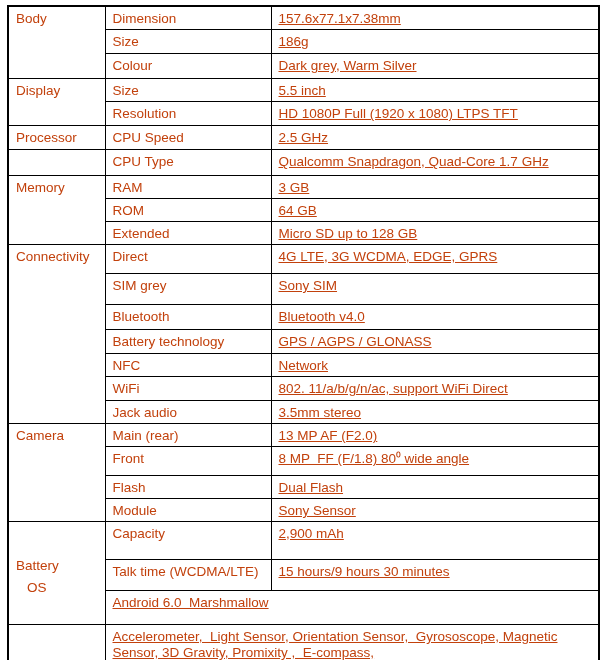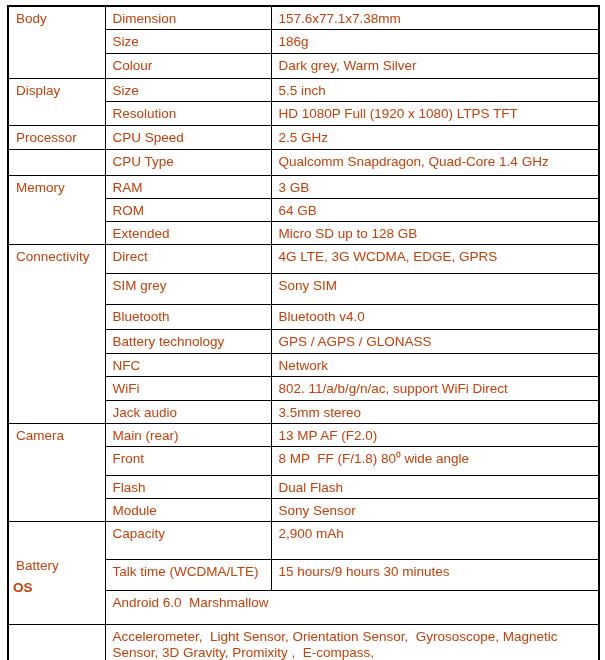--- a/index.html
+++ b/index.html
@@ -35,28 +35,28 @@
     color: #c2410c;
     padding: 4px 6px 2px 7px;
     white-space: pre-wrap;
     overflow: hidden;
   }
   td.cat {
     padding-left: 6px;
   }
   td.val {
     padding-left: 8px;
+    text-decoration: underline;
   }
   td.rel {
     position: relative;
   }
   .sec {
     position: absolute;
-    left: 4px;
-    font-weight: bold;
+    left: 18px;
   }
   .sec-os  { top: 58px; }
   .sec-other { top: 41px; }
 </style>
 </head>
 <body>
 
 <div class="sheet">
   <table class="spec">
     <colgroup>
@@ -91,21 +91,21 @@
     </tr>
 
     <tr style="height:24px">
       <td class="cat">Processor</td>
       <td class="lbl">CPU Speed</td>
       <td class="val">2.5 GHz</td>
     </tr>
     <tr style="height:26px">
       <td class="cat"></td>
       <td class="lbl">CPU Type</td>
-      <td class="val">Qualcomm Snapdragon, Quad-Core 1.4 GHz</td>
+      <td class="val">Qualcomm Snapdragon, Quad-Core 1.7 GHz</td>
     </tr>
 
     <tr style="height:23px">
       <td class="cat" rowspan="3">Memory</td>
       <td class="lbl">RAM</td>
       <td class="val">3 GB</td>
     </tr>
     <tr style="height:22px">
       <td class="lbl">ROM</td>
       <td class="val">64 GB</td>

